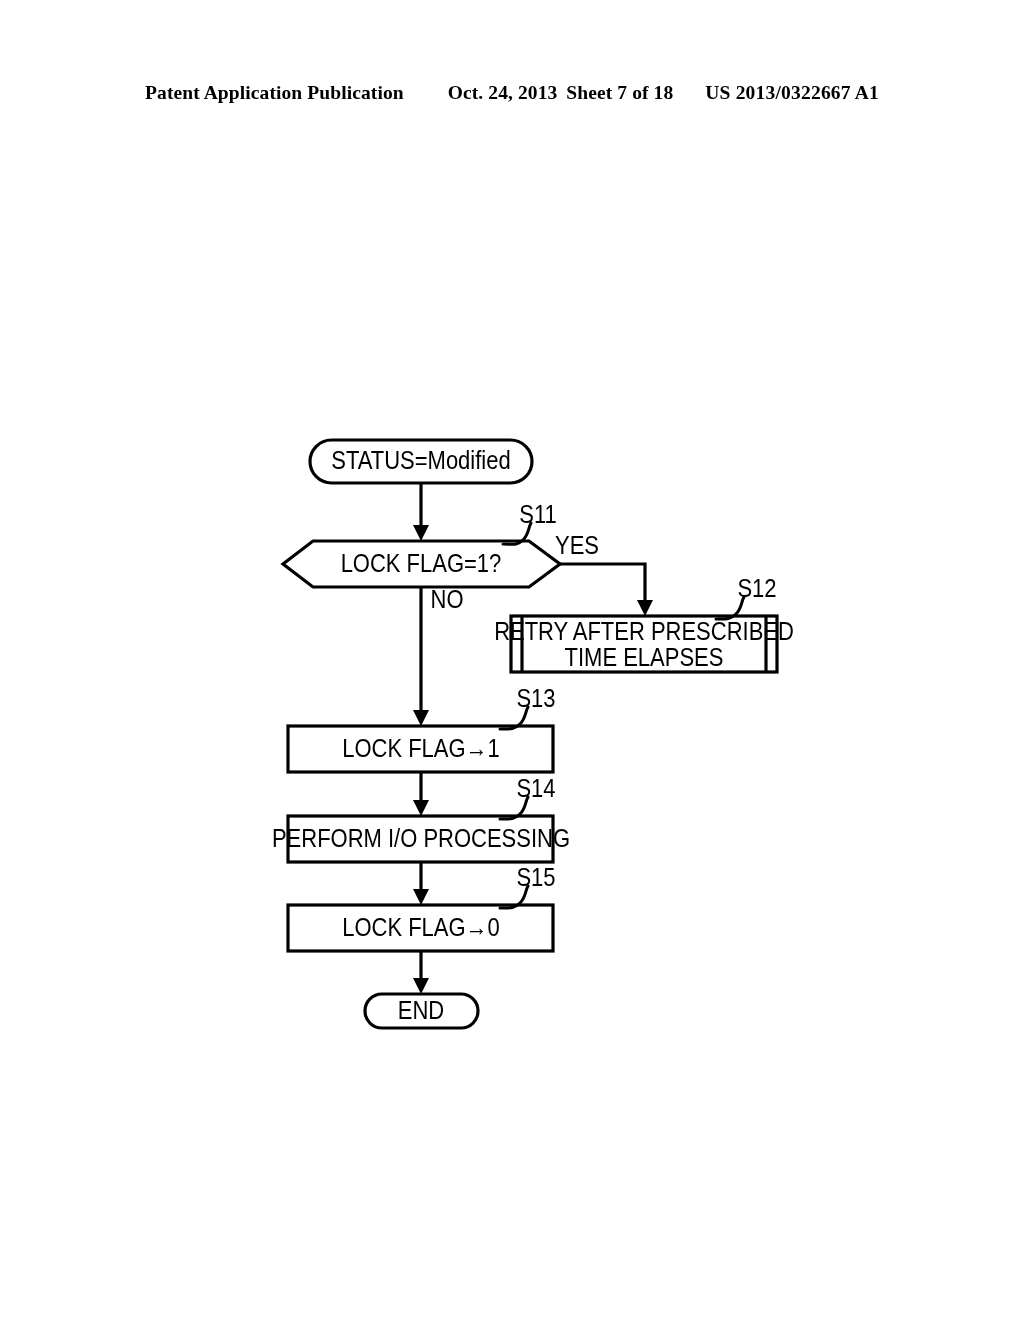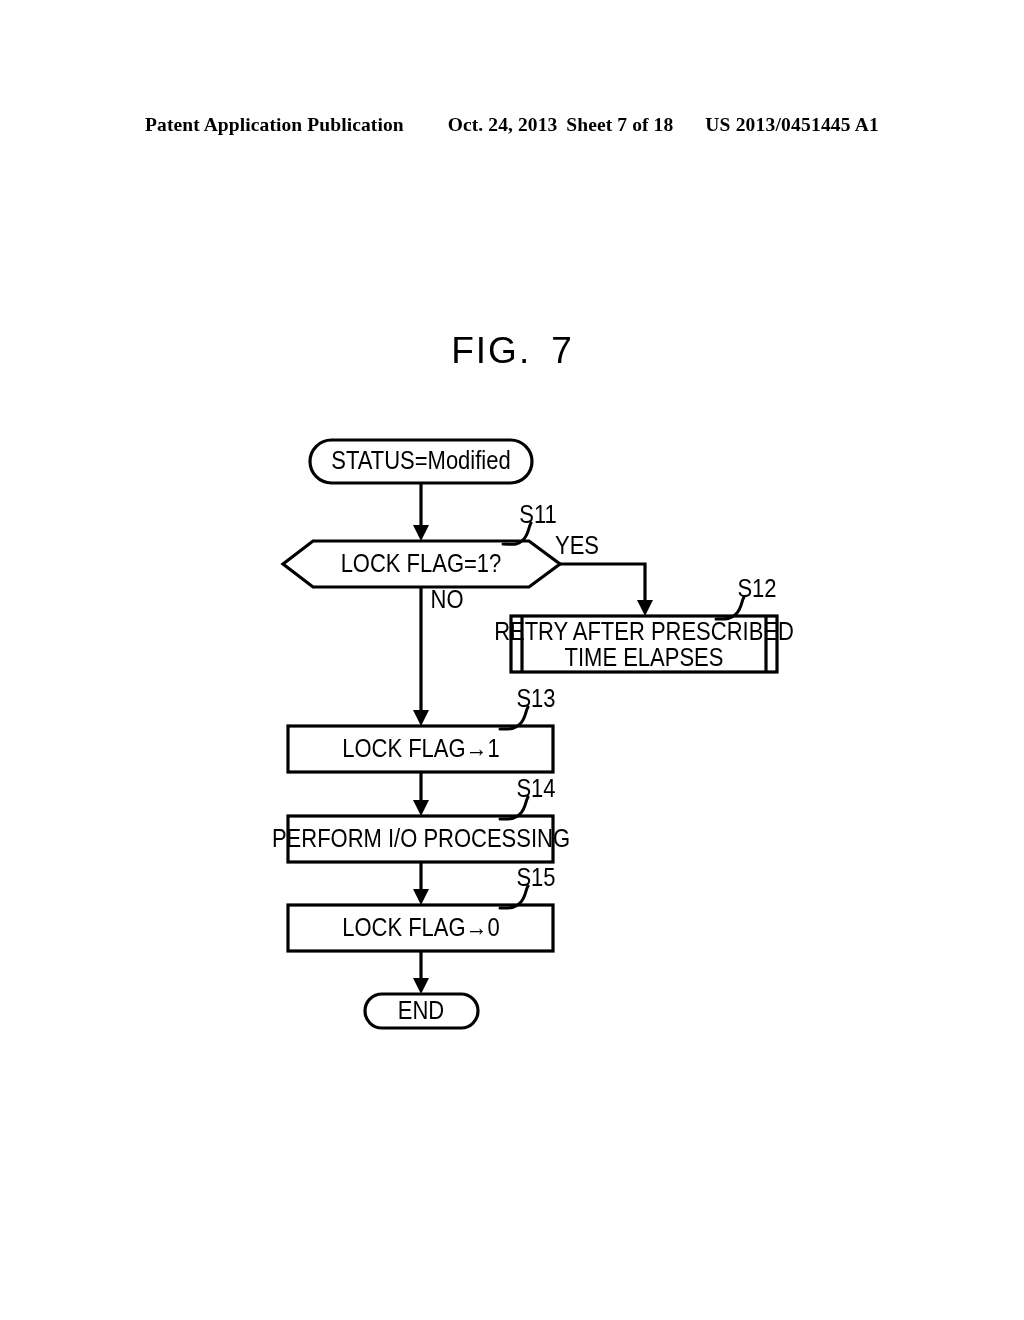--- a/index.html
+++ b/index.html
@@ -26,21 +26,21 @@
     display: flex;
     justify-content: center;
     align-items: baseline;
     font-family: "Liberation Serif", serif;
     font-weight: bold;
     font-size: 19.5px;
     letter-spacing: 0.1px;
     white-space: nowrap;
   }
   #page-header .hdr-pub   { margin-right: 44px; }
-  #page-header .hdr-date  { margin-right: 9px; margin-top: 32px; }
+  #page-header .hdr-date  { margin-right: 9px; }
   #page-header .hdr-sheet { margin-right: 32px; }
   #page-header .hdr-num   { letter-spacing: 0.2px; }
 
   
   #figure-area {
     position: absolute;
     left: 0;
     top: 0;
     width: 1024px;
     height: 1320px;
@@ -117,28 +117,25 @@
     transform: scaleX(0.88);
   }
 </style>
 </head>
 <body>
 
 <div id="page-header">
   <span class="hdr-pub">Patent Application Publication</span>
   <span class="hdr-date">Oct. 24, 2013</span>
   <span class="hdr-sheet">Sheet 7 of 18</span>
-  <span class="hdr-num">US 2013/0451445 A1</span>
+  <span class="hdr-num">US 2013/0322667 A1</span>
 </div>
 
 <div id="figure-area">
 
-  <div id="figure-title">
-    <span class="fig-word">FIG.</span><span class="fig-num">7</span>
-  </div>
 
   <svg id="flowchart" viewBox="0 0 1024 1320">
 
     <g>
       <rect class="shape" x="310" y="440" width="222" height="43" rx="21.5" ry="21.5"></rect>
       <text class="node-label cond" x="421" y="462">STATUS=Modified</text>
     </g>
 
     <g>
       <line class="conn" x1="421" y1="483" x2="421" y2="530"></line>

